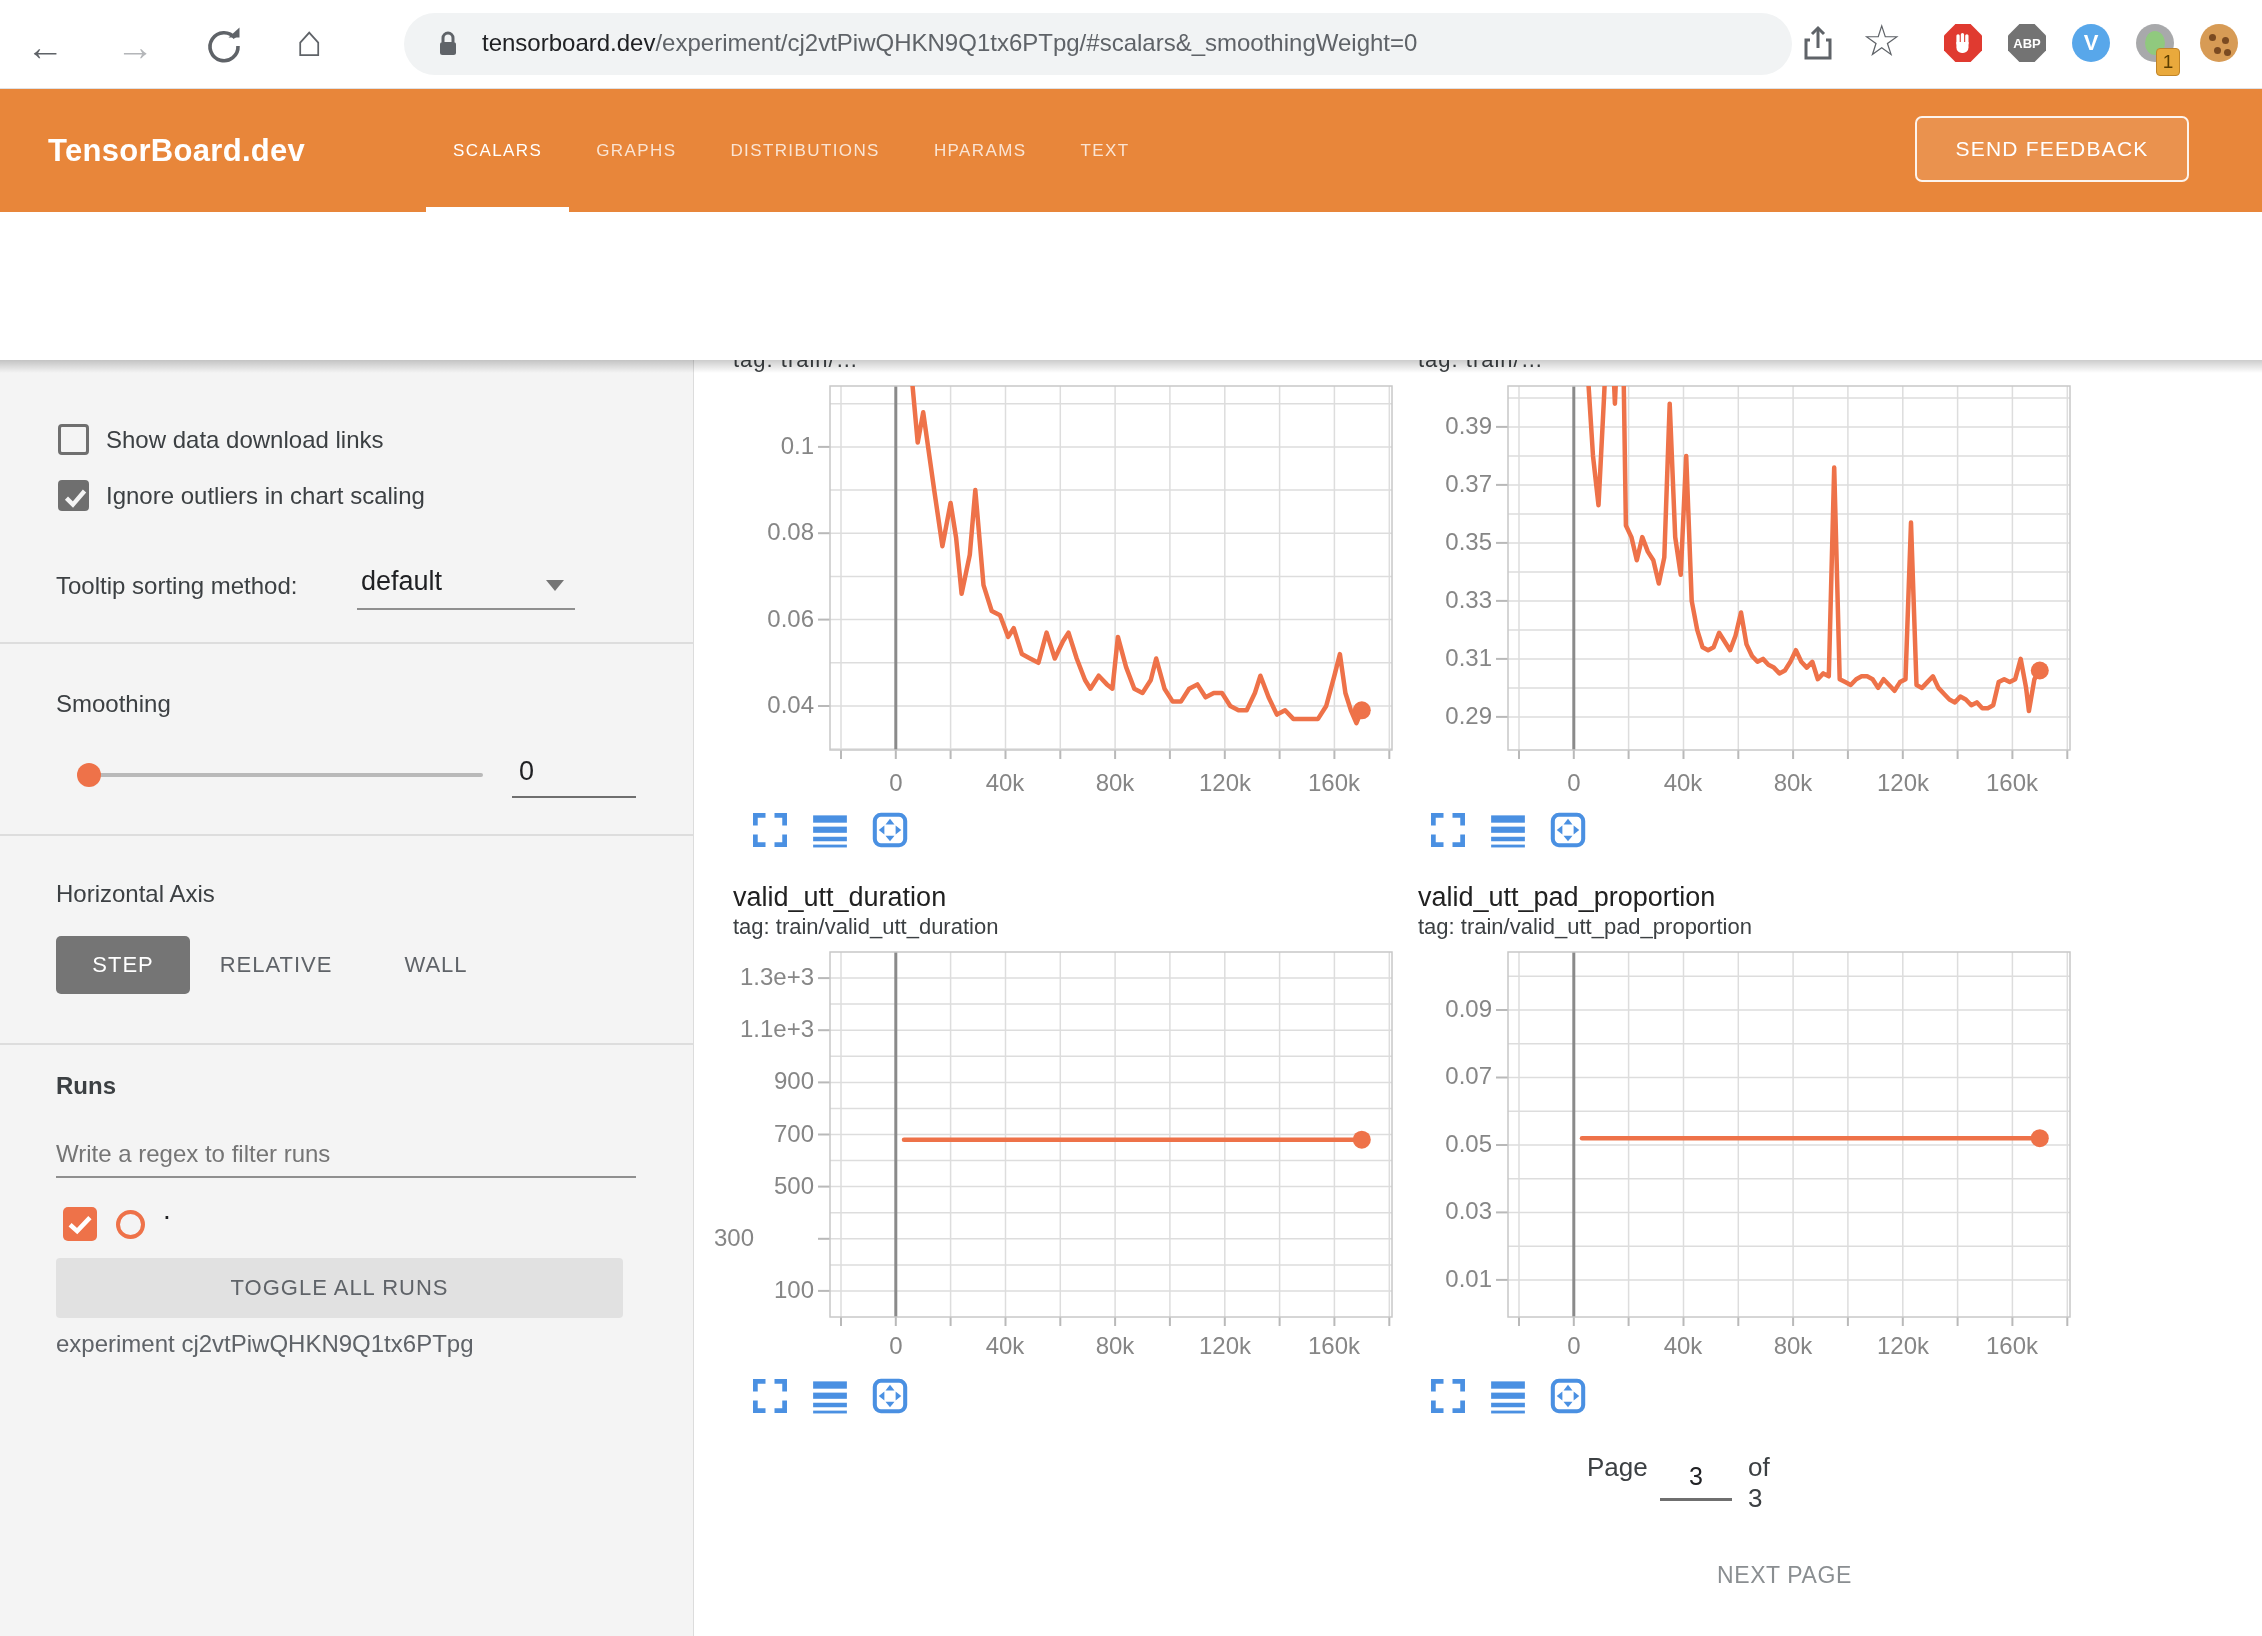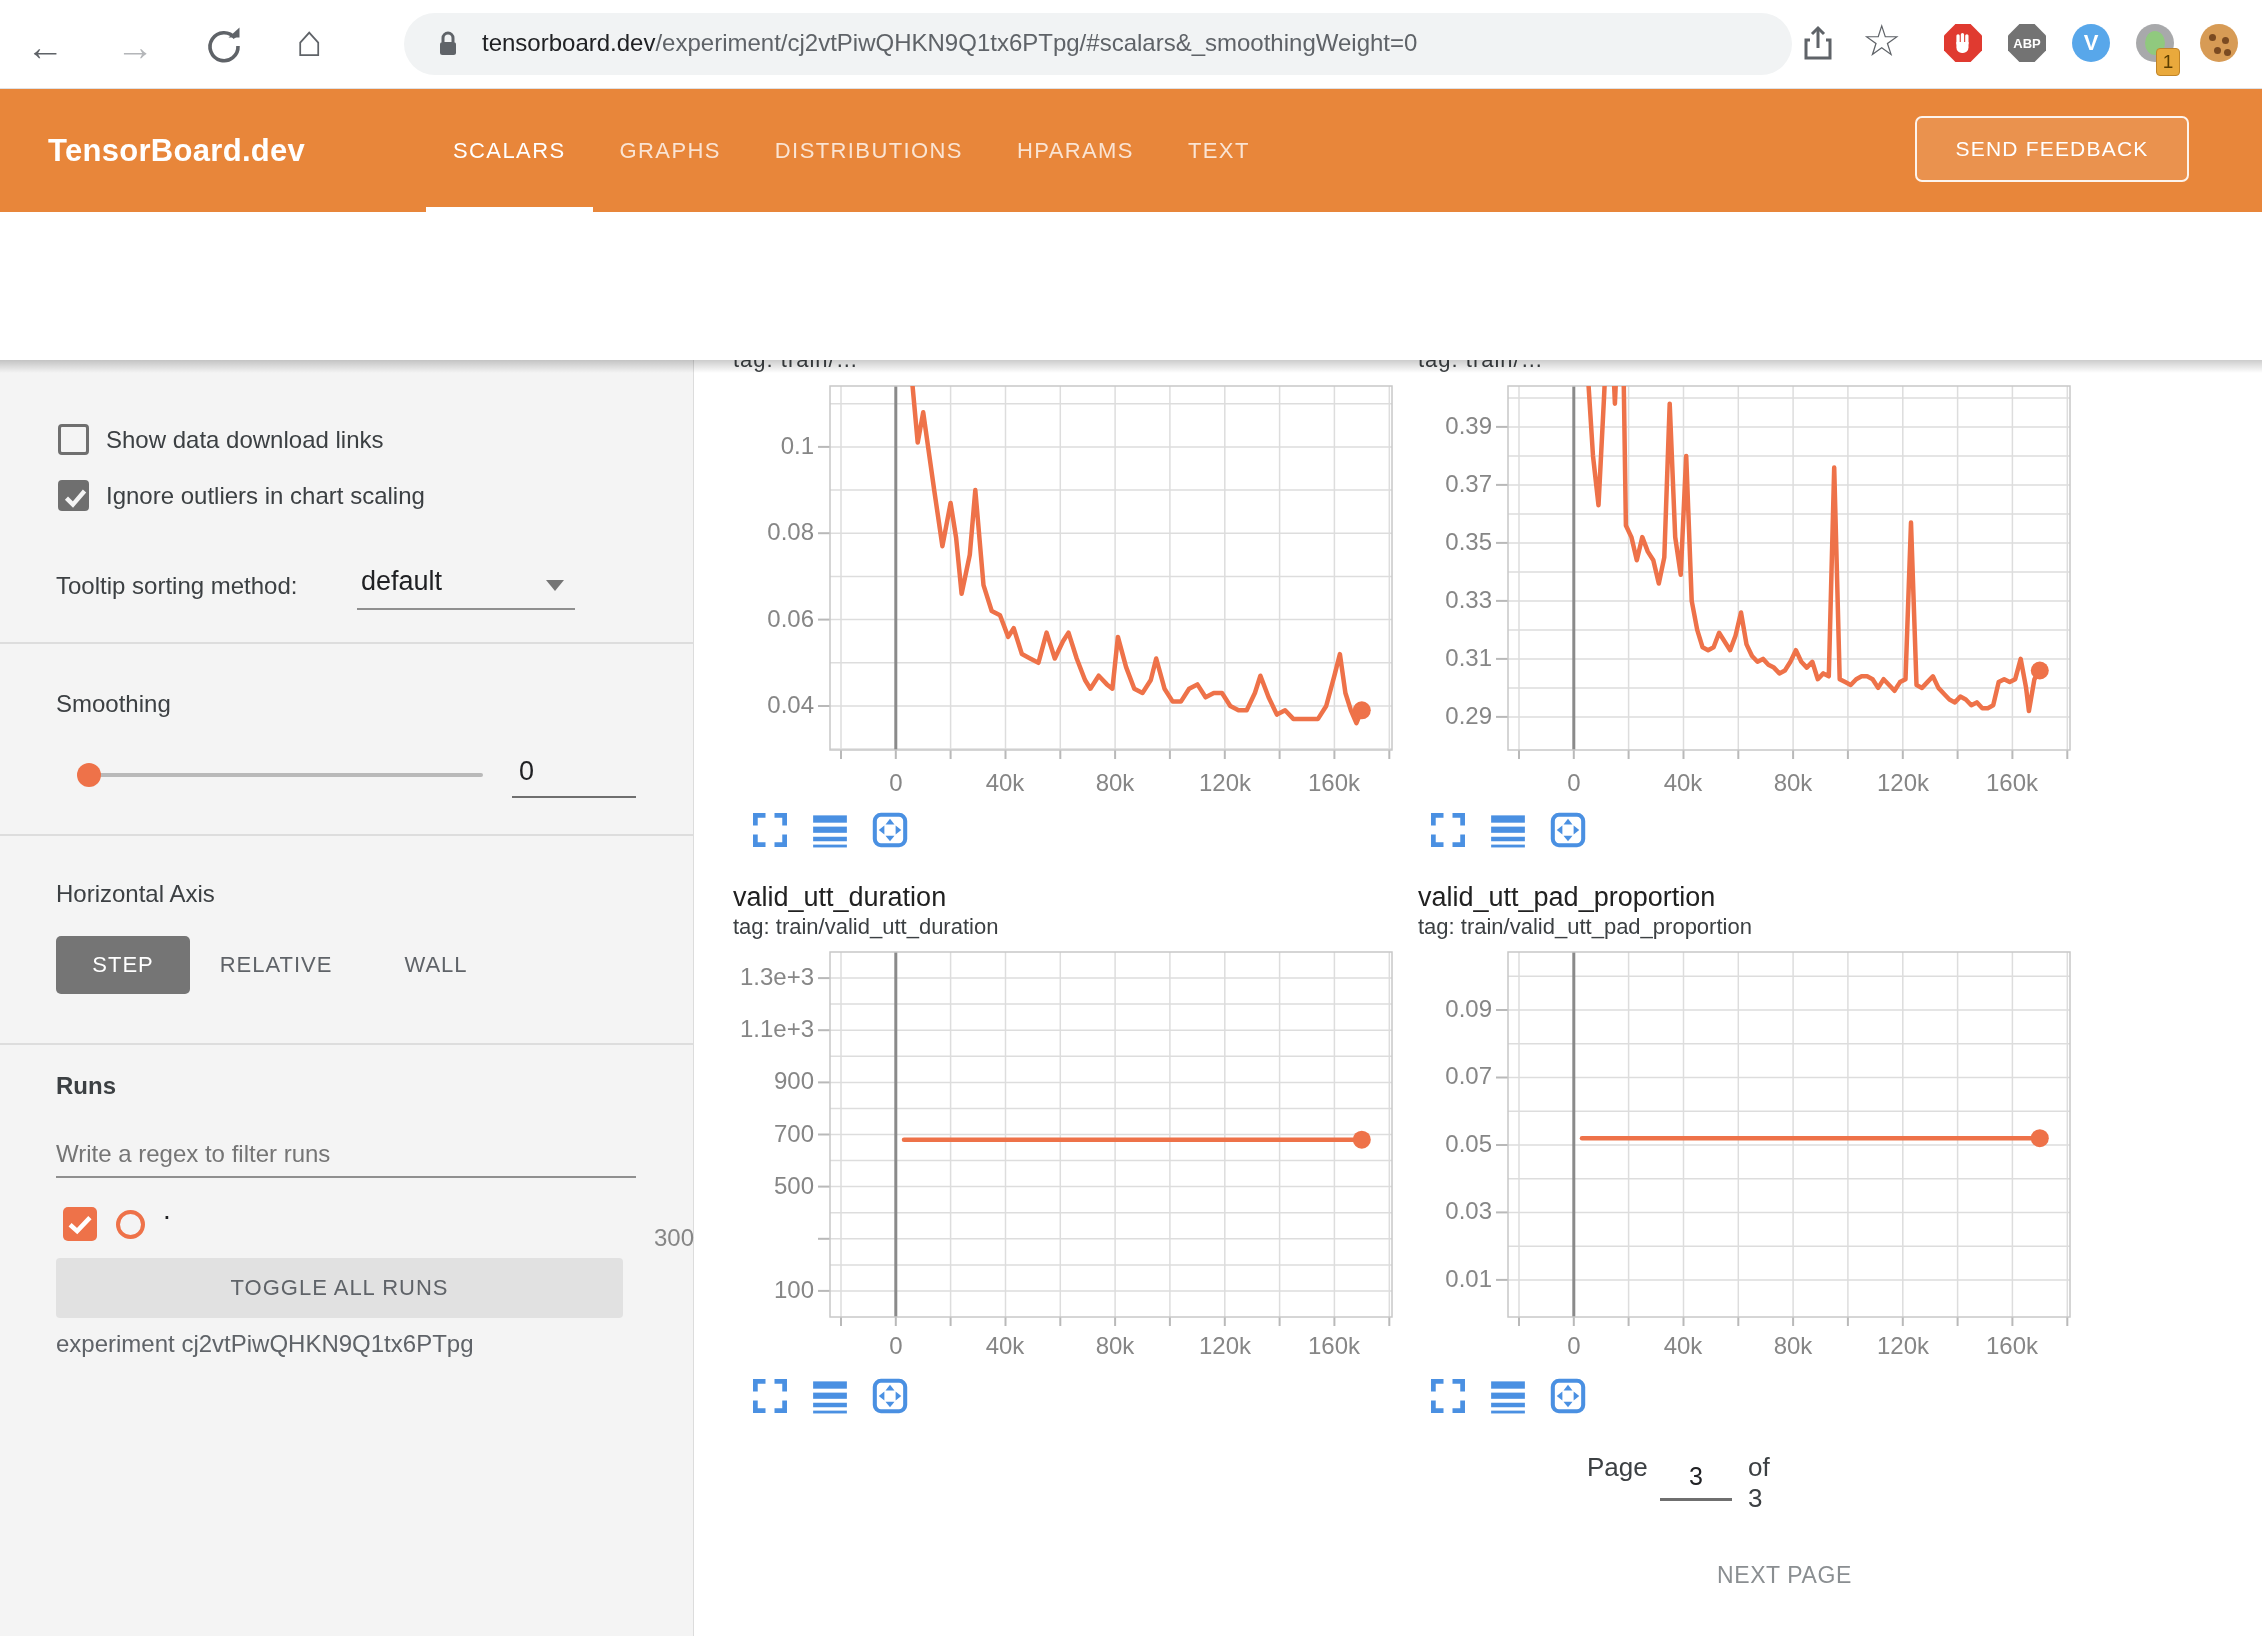--- a/index.html
+++ b/index.html
@@ -23,21 +23,21 @@
   .ext-bg.octagon { clip-path:polygon(30% 0%,70% 0%,100% 30%,100% 70%,70% 100%,30% 100%,0% 70%,0% 30%); }
   .ext-glyph { color:#fff; font-weight:bold; letter-spacing:0; }
   .ext-dot { width:20px; height:24px; border-radius:50%; }
   .ext-badge { position:absolute; left:20px; top:24px; width:24px; height:28px; background:#e9a93c; border:1px solid #c08428; border-radius:4px; color:#5d3f00; font-size:19px; display:flex; align-items:center; justify-content:center; }
   .cookie-dots { position:absolute; left:9px; top:10px; width:7px; height:7px; border-radius:50%; background:#7a4a21; box-shadow:13px 3px 0 #7a4a21, 5px 13px 0 #7a4a21, 15px 15px 0 #7a4a21; }
 
   
   #appbar { position:absolute; left:0; top:89px; width:2262px; height:123px; }
   #logo { position:absolute; left:48px; top:0; height:123px; display:flex; align-items:center; color:#fff; font-size:31px; font-weight:bold; letter-spacing:.3px; }
   #tabs { position:absolute; left:426px; top:0; height:123px; display:flex; }
-  .tab { position:relative; display:flex; align-items:center; padding:0 27px; font-size:22px; letter-spacing:1.4px; color:rgba(255,255,255,.78); cursor:pointer; }
+  .tab { position:relative; display:flex; align-items:center; padding:0 27px; font-size:17px; letter-spacing:1.4px; color:rgba(255,255,255,.78); cursor:pointer; }
   .tab.active { color:#fff; }
   .tab-underline { position:absolute; left:0; right:0; bottom:0; height:5px; background:#fff; }
   #feedback-btn { position:absolute; left:1915px; top:27px; width:274px; height:66px; border:2px solid rgba(255,255,255,.9); border-radius:7px; background:rgba(255,255,255,.10); color:#fff; font-size:21px; letter-spacing:1.2px; display:flex; align-items:center; justify-content:center; }
 
   
   #substrip { position:absolute; left:0; top:212px; width:2262px; height:148px; background:#fff; }
   #exp-title { position:absolute; left:55px; top:300px; font-size:26px; color:#5f6368; }
   #crea { position:absolute; left:2211px; top:244px; font-size:27px; font-style:italic; color:#5f6368; white-space:nowrap; }
   #strip-shadow { position:absolute; left:0; top:360px; width:2262px; height:13px; background:linear-gradient(to bottom, rgba(0,0,0,.20), rgba(0,0,0,0)); pointer-events:none; z-index:5; }
 
@@ -453,21 +453,21 @@
           <line x1="-12" y1="78.2" x2="0" y2="78.2" stroke="#b9b9b9" stroke-width="2"></line>
           <line x1="-12" y1="26.1" x2="0" y2="26.1" stroke="#b9b9b9" stroke-width="2"></line>
           <rect x="0" y="0" width="562" height="365" fill="none" stroke="#c8c8c8" stroke-width="1.5"></rect>
           <g clip-path="url(#cp2)">
             <polyline points="74.0,187.7 531.8,187.7" fill="none" stroke="#ee7249" stroke-width="4.5" stroke-linejoin="round" stroke-linecap="round"></polyline>
           </g>
           <circle cx="531.8" cy="187.7" r="9" fill="#ee7249"></circle>
         </g>
       </svg>
       <div class="axis-label" style="left:654px;top:1276px;width:160px;text-align:right;">100</div>
-      <div class="axis-label" style="left:654px;top:1224px;width:160px;text-align:left;">300</div>
+      <div class="axis-label" style="left:654px;top:1224px;width:160px;text-align:center;">300</div>
       <div class="axis-label" style="left:654px;top:1172px;width:160px;text-align:right;">500</div>
       <div class="axis-label" style="left:654px;top:1120px;width:160px;text-align:right;">700</div>
       <div class="axis-label" style="left:654px;top:1067px;width:160px;text-align:right;">900</div>
       <div class="axis-label" style="left:654px;top:1015px;width:160px;text-align:right;">1.1e+3</div>
       <div class="axis-label" style="left:654px;top:963px;width:160px;text-align:right;">1.3e+3</div>
       <div class="axis-label" style="left:826px;top:1332px;width:140px;text-align:center;">0</div>
       <div class="axis-label" style="left:935px;top:1332px;width:140px;text-align:center;">40k</div>
       <div class="axis-label" style="left:1045px;top:1332px;width:140px;text-align:center;">80k</div>
       <div class="axis-label" style="left:1155px;top:1332px;width:140px;text-align:center;">120k</div>
       <div class="axis-label" style="left:1264px;top:1332px;width:140px;text-align:center;">160k</div>

